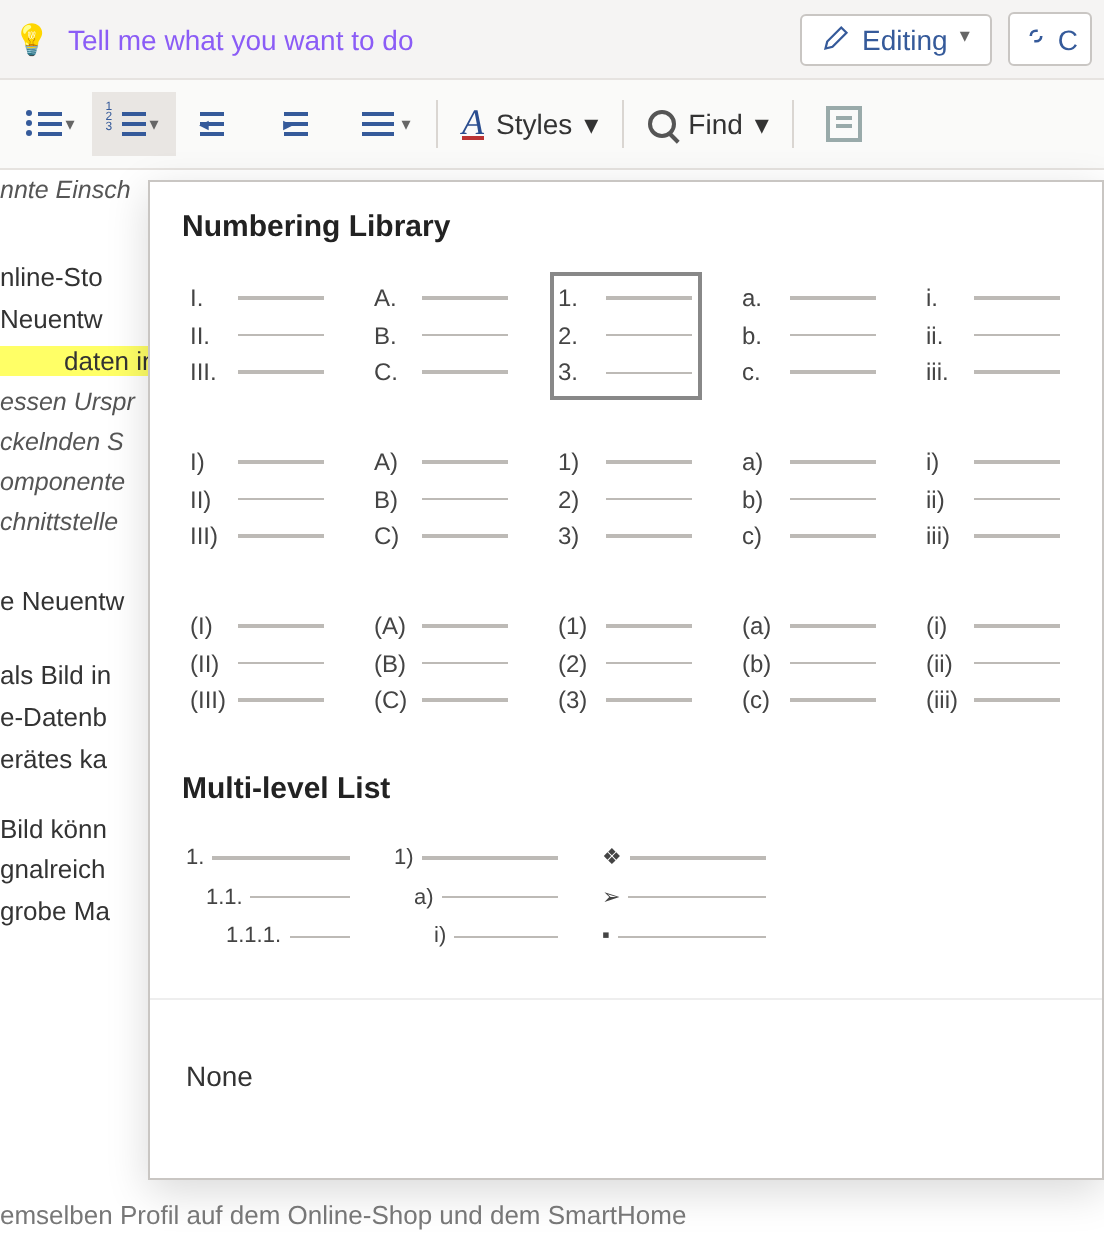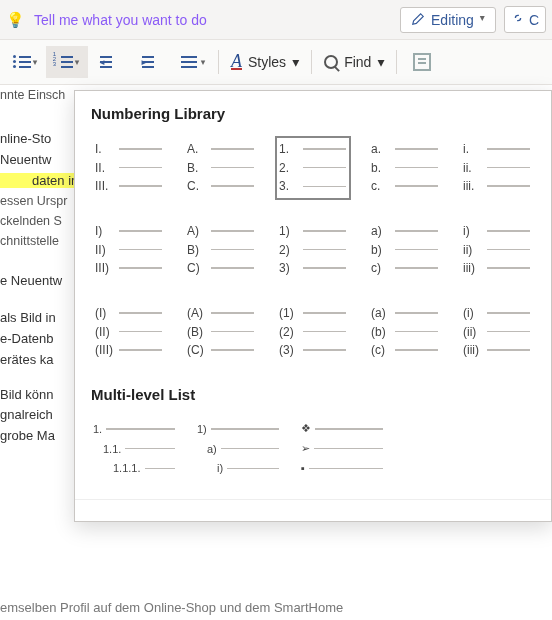--- a/index.html
+++ b/index.html
@@ -56,24 +56,24 @@
   .ico-styleA { font-family: "Times New Roman", serif; font-style: italic; font-size:18px; color:#2a4d8f; border-bottom:2px solid #b33; line-height:14px; }
   .ico-search { width:14px;height:14px;border:2px solid #555;border-radius:50%; position:relative; }
   .ico-search::after { content:""; position:absolute; width:6px;height:2px;background:#555; transform:rotate(45deg); bottom:-3px; right:-4px; }
   .ico-page { width:18px;height:18px;border:2px solid #9aa; position:relative; }
   .ico-page::after{ content:""; position:absolute; left:3px; top:3px; width:8px; height:2px; background:#9aa; box-shadow:0 4px 0 #9aa; }
   .ico-pen { width:14px;height:14px; display:inline-block; }
 
   .doc { position:absolute; left:0; top:85px; width:80px; font-size:13px; line-height:1.6; color:#333; }
   .doc p { white-space: nowrap; overflow:hidden; }
   .doc .hl { background: #ffff66; padding-left: 32px; }
-  .doc .it { color:#555; font-size:12.5px; }
+  .doc .it { font-style: italic; color:#555; font-size:12.5px; }
 
   .popup {
-    position:absolute; left:74px; top:90px; width:478px; height:432px;
+    position:absolute; left:74px; top:90px; width:478px; height:500px;
     background:#fff; border:1px solid #c9c6c3; box-shadow: 0 6px 20px rgba(0,0,0,.15);
     padding: 14px 16px 0 16px; overflow:hidden;
   }
   .popup h3 { font-size:15px; font-weight:600; margin-bottom:14px; color:#222; }
   .grid5 { display:grid; grid-template-columns: repeat(5, 1fr); gap: 18px 16px; margin-bottom: 22px; }
   .opt { width:76px; height:64px; padding:4px 2px; cursor:pointer; }
   .opt.sel { border:2.5px solid #888; padding:1.5px 0; }
   .opt .row { display:flex; align-items:center; height:33%; }
   .opt .lbl { font-size:12px; color:#444; width:26px; text-align:left; padding-left:2px; }
   .opt .ln { flex:1; height:1.5px; background:#bdbab6; margin-right:3px; }
@@ -152,20 +152,21 @@
 </div>
 
 <div class="doc">
   <p class="it">nnte Einsch</p>
   <p style="height:24px"></p>
   <p>nline-Sto</p>
   <p>Neuentw</p>
   <p><span class="hl">daten in</span></p>
   <p class="it">essen Urspr</p>
   <p class="it">ckelnden S</p>
+  <p class="it">omponente</p>
   <p class="it">chnittstelle</p>
   <p style="height:20px"></p>
   <p>e Neuentw</p>
   <p style="height:16px"></p>
   <p>als Bild in</p>
   <p>e-Datenb</p>
   <p>erätes ka</p>
   <p style="height:14px"></p>
   <p>Bild könn</p>
   <p>gnalreich</p>

